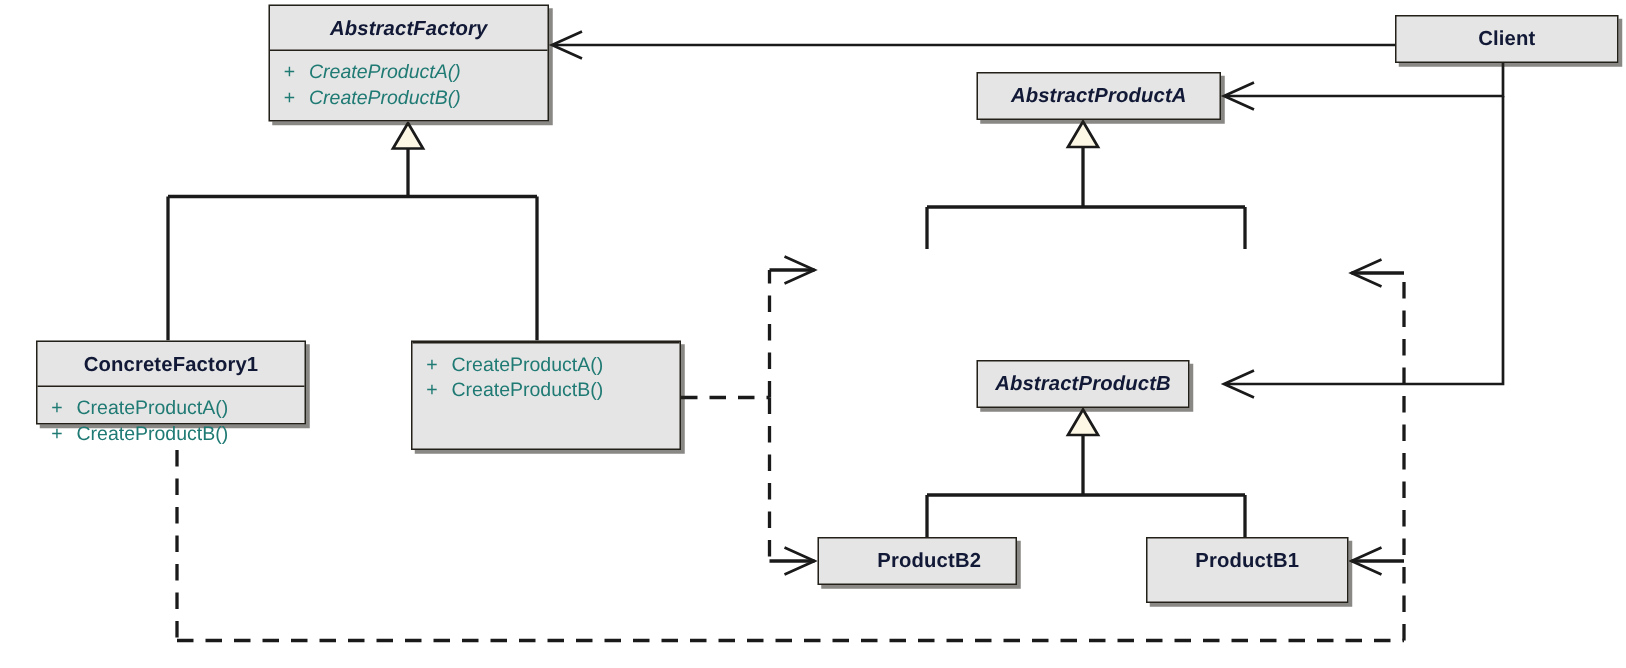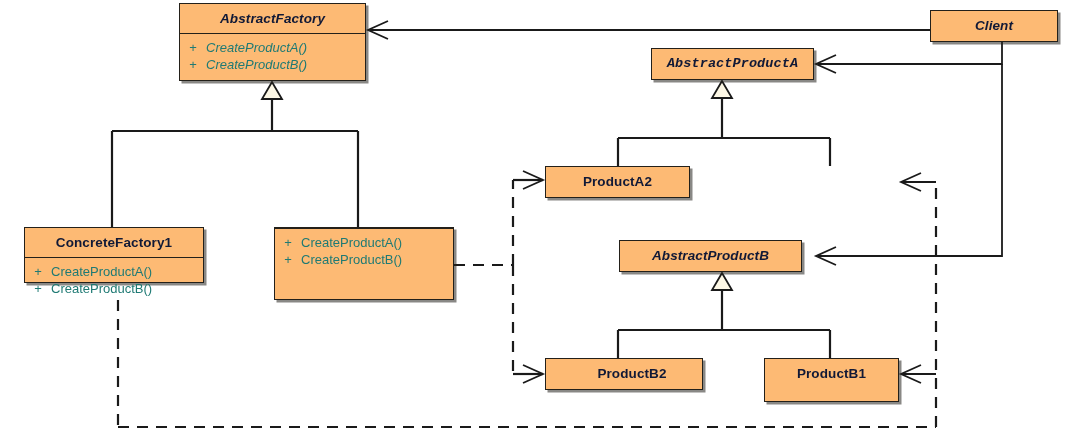--- a/index.html
+++ b/index.html
@@ -17,21 +17,21 @@
   }
   #edges {
     position: absolute;
     left: 0;
     top: 0;
     width: 1084px;
     height: 445px;
   }
   .uml-box {
     position: absolute;
-    background: #fdba74;
+    background: #e5e5e5;
     border: 1.6px solid #23201a;
     box-sizing: border-box;
     box-shadow: 2.5px 2.5px 0 0 rgba(40,38,32,0.55);
     z-index: 5;
   }
   .uml-title {
     text-align: center;
     color: #111936;
     font-weight: bold;
     font-size: 13.5px;
@@ -166,38 +166,35 @@
         <span class="op-vis">+</span>
         <span class="op-name">CreateProductA()</span>
       </div>
       <div class="op-row">
         <span class="op-vis">+</span>
         <span class="op-name">CreateProductB()</span>
       </div>
     </div>
   </div>
 
-  <div class="uml-box" style="left:930px; top:10px; width:128px; height:32px;font-style:italic;">
+  <div class="uml-box" style="left:930px; top:10px; width:149px; height:32px;">
     <div class="uml-title">Client</div>
   </div>
 
-  <div class="uml-box" style="left:651px; top:48px; width:163px; height:32px;font-family:Liberation Mono, monospace;">
+  <div class="uml-box" style="left:651px; top:48px; width:163px; height:32px;">
     <div class="uml-title italic">AbstractProductA</div>
   </div>
 
-  <div class="uml-box" style="left:545px; top:166px; width:145px; height:32px;">
-    <div class="uml-title">ProductA2</div>
-  </div>
-
-
-  <div class="uml-box" style="left:619px; top:240px; width:183px; height:32px;">
+
+
+  <div class="uml-box" style="left:651px; top:240px; width:142px; height:32px;">
     <div class="uml-title italic">AbstractProductB</div>
   </div>
 
-  <div class="uml-box" style="left:545px; top:358px; width:158px; height:32px;padding-left:16px;">
+  <div class="uml-box" style="left:545px; top:358px; width:133px; height:32px;padding-left:16px;">
     <div class="uml-title">ProductB2</div>
   </div>
 
   <div class="uml-box" style="left:764px; top:358px; width:135px; height:44px;">
     <div class="uml-title">ProductB1</div>
   </div>
 
 </div>
 
 </body></html>

